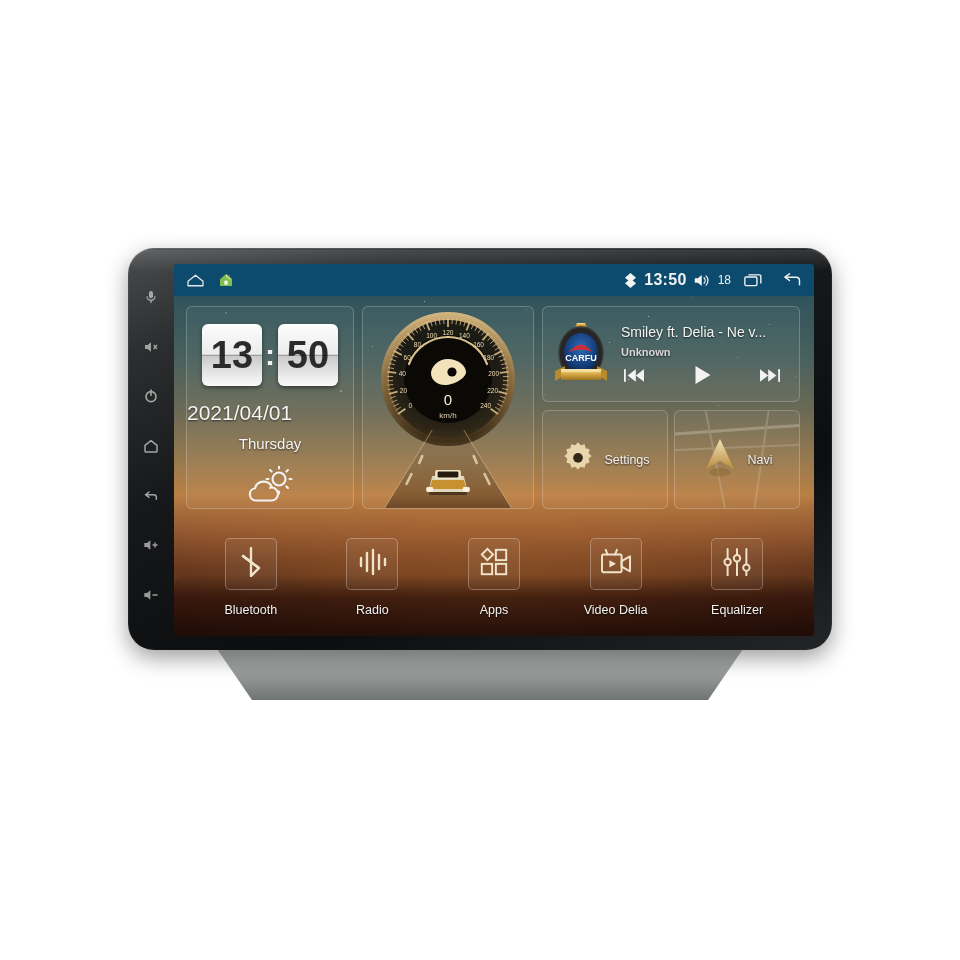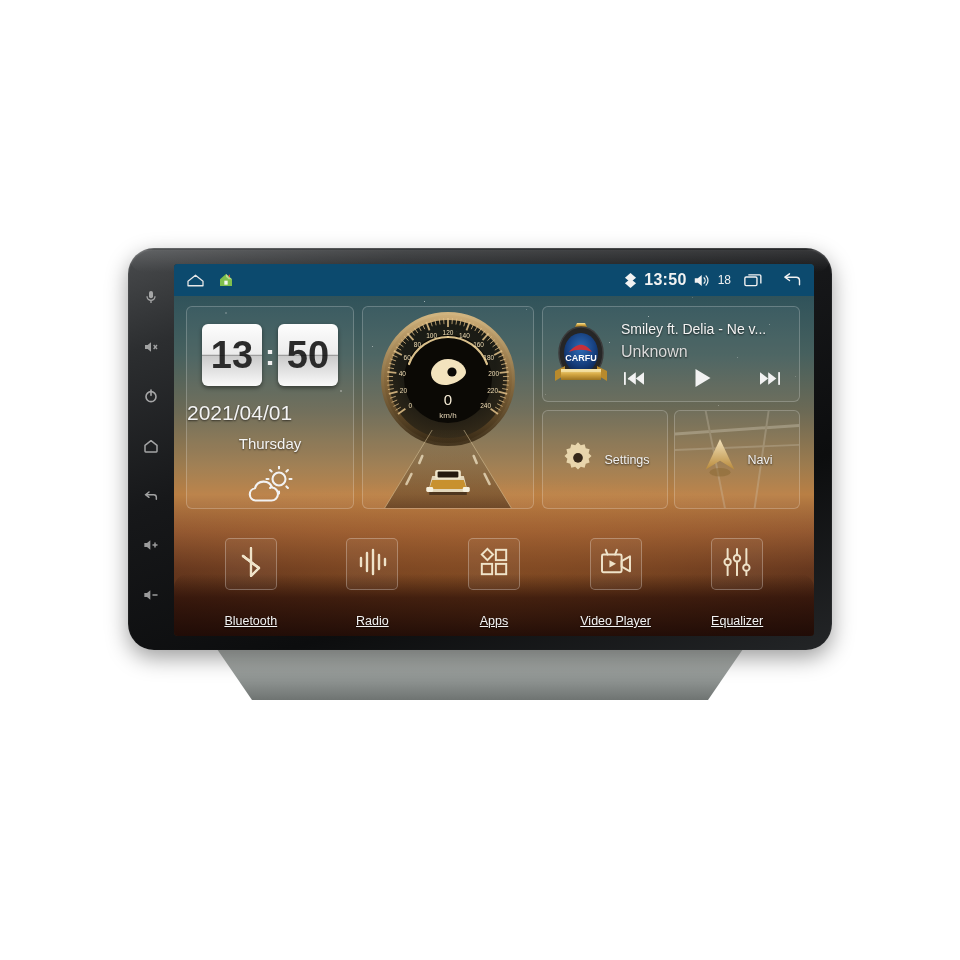--- a/index.html
+++ b/index.html
@@ -135,21 +135,21 @@
   
   #w-speed { left:188px; top:10px; width:172px; height:203px; overflow:hidden; }
   #speed-dial { position:absolute; left:50%; top:4px; transform:translateX(-50%); }
   #road { position:absolute; left:0; bottom:0; width:100%; height:78px; overflow:hidden; }
 
   
   #w-music { left:368px; top:10px; width:258px; height:96px; display:flex; align-items:center; padding:0 8px; }
   #badge { width:60px; height:70px; flex:0 0 60px; position:relative; }
   #music-meta { flex:1; padding-left:10px; }
   #track-title { color:#f3f3f3; font-size:14px; white-space:nowrap; overflow:hidden; text-overflow:ellipsis; text-shadow:0 1px 2px rgba(0,0,0,.7); }
-  #track-artist { color:#d9d9d9; font-size:16px; margin-top:6px; text-shadow:0 1px 2px rgba(0,0,0,.7); }
+  #track-artist { color:#d9d9d9; font-size:11px; margin-top:6px; text-shadow:0 1px 2px rgba(0,0,0,.7);font-weight:bold; }
   #transport { display:flex; align-items:center; justify-content:space-between; margin-top:8px; padding-right:8px; }
   #transport .tbtn { width:26px; height:18px; display:flex; align-items:center; justify-content:center; }
 
   
   #w-settings { left:368px; top:114px; width:126px; height:99px; }
   #w-navi     { left:500px; top:114px; width:126px; height:99px; overflow:hidden; }
   .tile-inner { height:100%; display:flex; flex-direction:row; align-items:center; justify-content:center; gap:8px; }
   .tile-label { color:#f0f0f0; font-size:12.5px; text-shadow:0 1px 2px rgba(0,0,0,.7); }
   #navi-map { position:absolute; inset:0; opacity:.30; }
 
@@ -160,21 +160,21 @@
     padding: 8px 16px 0;
     z-index:4;
   }
   .dockitem { width:86px; display:flex; flex-direction:column; align-items:center; }
   .dock-icobox {
     width:52px; height:52px; border-radius:5px;
     border:1px solid rgba(255,255,255,.28);
     background: rgba(255,255,255,.05);
     display:flex; align-items:center; justify-content:center;
   }
-  .dock-label { margin-top:24px; color:#f3f3f3; font-size:12.5px; text-shadow:0 1px 2px rgba(0,0,0,.75); white-space:nowrap;text-decoration:underline; }
+  .dock-label { margin-top:13px; color:#f3f3f3; font-size:12.5px; text-shadow:0 1px 2px rgba(0,0,0,.75); white-space:nowrap; }
 
   
   #dockshade {
     position:absolute; left:0; right:0; bottom:0; height:62px; z-index:3;
     background: linear-gradient(180deg, rgba(40,14,8,0) 0%, rgba(45,16,9,.72) 38%, rgba(30,10,6,.93) 100%);
     border-radius:14px 14px 0 0;
   }
 </style>
 </head>
 <body>
@@ -603,21 +603,21 @@
           <div class="dock-icobox">
             <span>
               <svg width="32" height="28" viewBox="0 0 34 30" fill="none" stroke="#efe3c9" stroke-width="2.1" stroke-linejoin="round">
                 <rect x="2" y="7" width="21" height="19" rx="1.5"></rect>
                 <path d="M23 14l9-5v16l-9-5z"></path>
                 <path d="M6 2l2 5M18 2l-2 5" stroke-linecap="round"></path>
                 <path d="M10 13l7 4-7 4z" fill="#efe3c9" stroke="none"></path>
               </svg>
             </span>
           </div>
-          <div class="dock-label">Video Player</div>
+          <div class="dock-label">Video Delia</div>
         </div>
 
         <div class="dockitem">
           <div class="dock-icobox">
             <span>
               <svg width="30" height="30" viewBox="0 0 32 32" fill="none" stroke="#efe3c9" stroke-width="2.1" stroke-linecap="round">
                 <path d="M6 2v10M6 20v10M16 2v6M16 16v14M26 2v16M26 26v4"></path>
                 <circle cx="6" cy="16" r="3.4"></circle>
                 <circle cx="16" cy="12" r="3.4"></circle>
                 <circle cx="26" cy="22" r="3.4"></circle>

